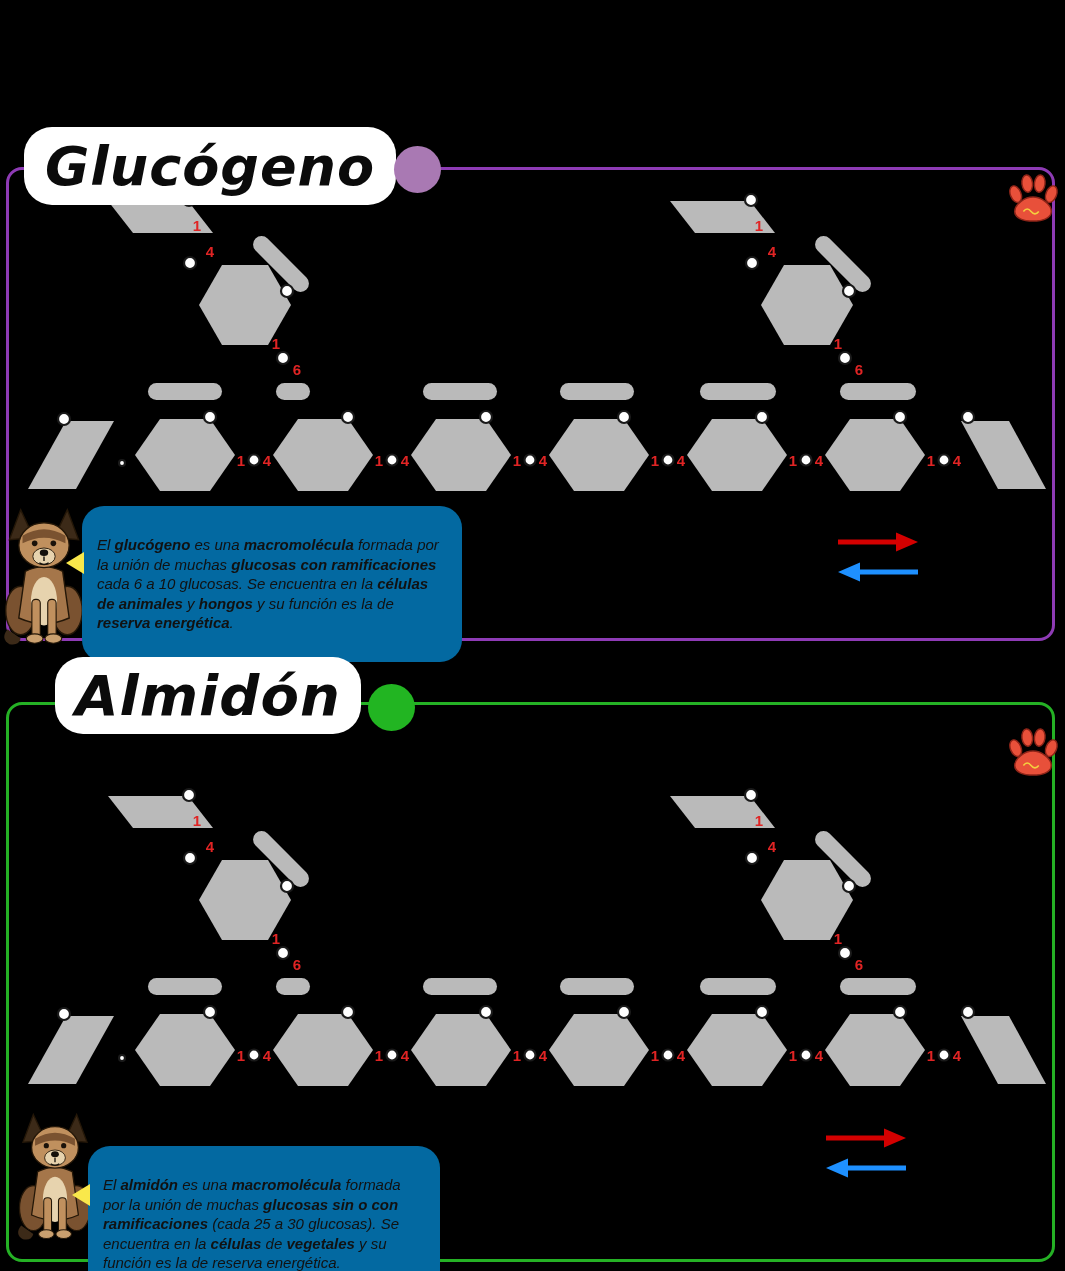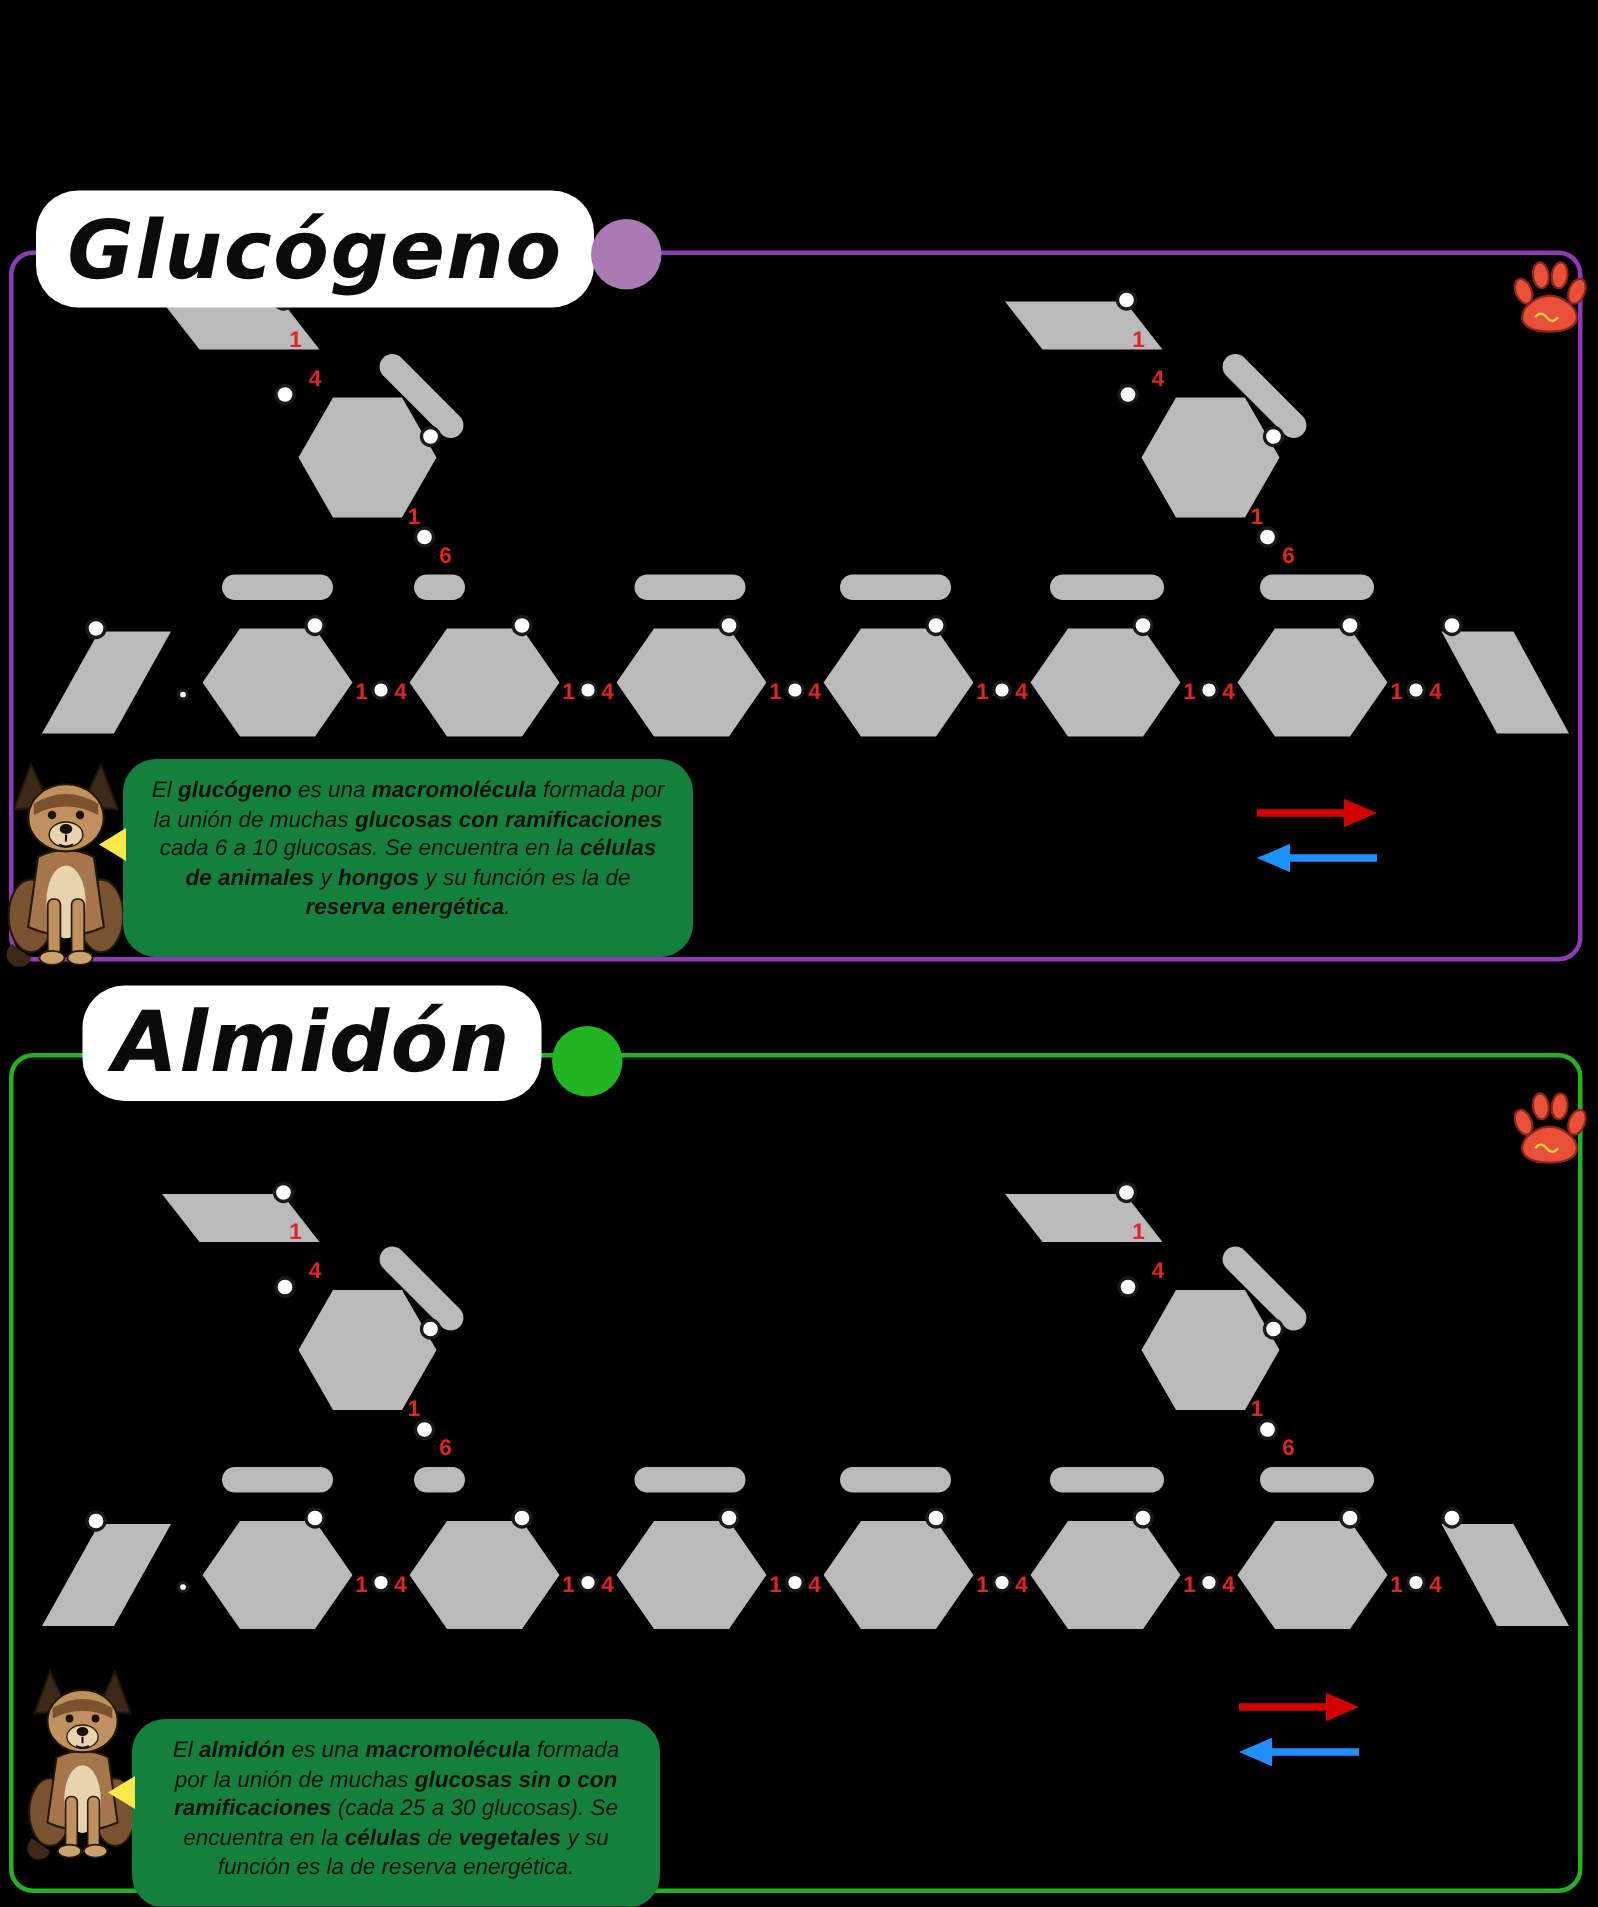--- a/index.html
+++ b/index.html
@@ -1,21 +1,21 @@
 <!DOCTYPE html>
 <html><head>
 <meta charset="utf-8">
 <style>
   * { box-sizing: border-box; }
   html,body { margin:0; padding:0; }
   body {
     width:1065px; height:1271px; position:relative; overflow:hidden;
     background:#000; font-family:"Liberation Sans", sans-serif;
   }
-  .page { position:absolute; inset:0;text-align:center; }
+  .page { position:absolute; inset:0; }
 
   .panel { position:absolute; border:3px solid #888; border-radius:16px; background:transparent; }
   .panel-1 { left:6px; top:167px; width:1049px; height:474px; }
   .panel-2 { left:6px; top:702px; width:1049px; height:560px; }
 
   .title-box { position:absolute; background:#fff; border-radius:28px; display:flex; align-items:center; justify-content:center; z-index:5; }
   .tb1 { left:24px; top:127px; width:372px; height:78px; }
   .tb2 { left:55px; top:657px; width:306px; height:77px; }
   .title-text { font-family:"DejaVu Sans", sans-serif; font-style:italic; font-weight:bold; color:#0b0b0b; letter-spacing:1px; }
   .tb1 .title-text { font-size:54px; }
@@ -27,22 +27,22 @@
 
   svg { position:absolute; overflow:visible; }
   .paw1 { left:1008px; top:172px; width:50px; height:52px; }
   .paw2 { left:1008px; top:726px; width:50px; height:52px; }
 
   .molecule { width:1030px; height:310px; }
   .mol1 { left:20px; top:193px; }
   .mol2 { left:20px; top:788px; }
 
   .bubble {
-    position:absolute; background:#15803d; border-radius:22px; color:#111;
-    font-style:italic; font-size:15px; line-height:1.3; padding:11px 15px;
+    position:absolute; background:#0369a1; border-radius:22px; color:#111;
+    font-style:italic; font-size:15px; line-height:1.3; padding:29px 15px;
     z-index:4;
   }
   .bubble .bold { font-weight:bold; }
   .bubble::before {
     content:""; position:absolute; left:-16px;
     border-top:11px solid transparent; border-bottom:11px solid transparent;
     border-right:18px solid #f9e84b;
   }
   .bb1 { left:82px; top:506px; width:380px; min-height:132px; }
   .bb1::before { top:46px; }

